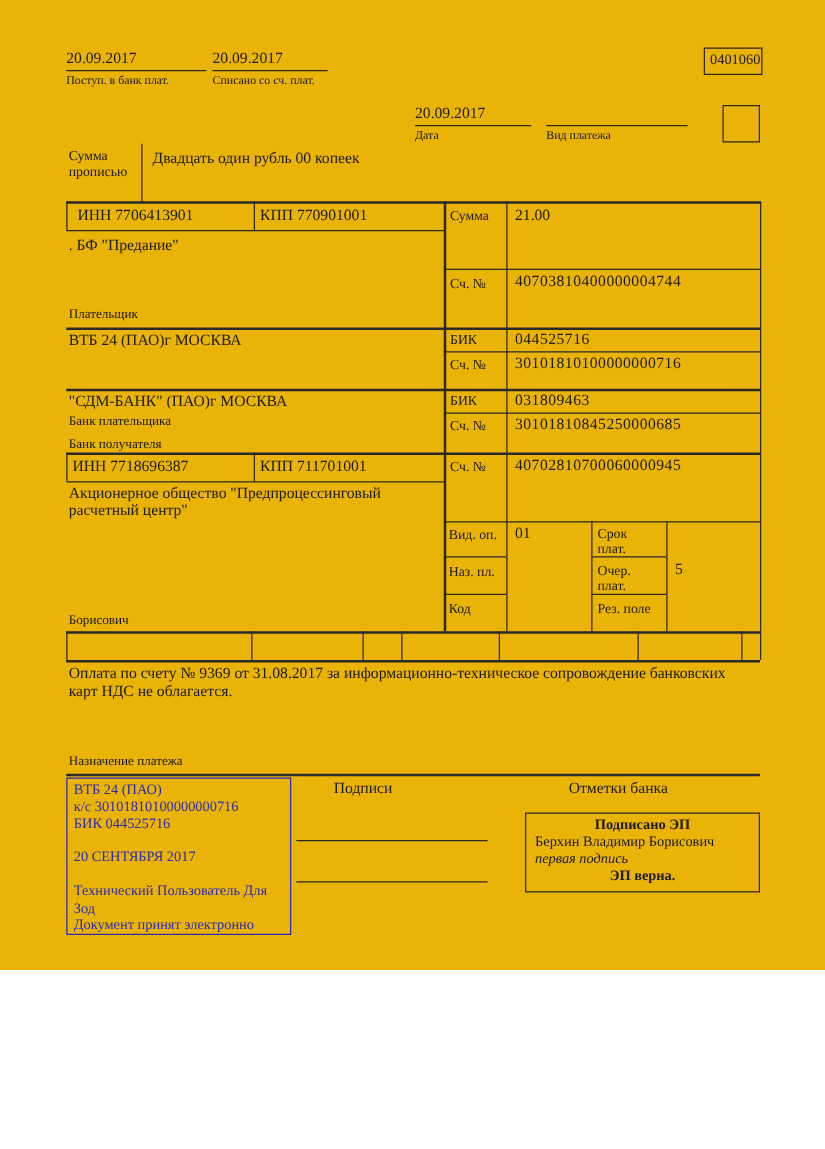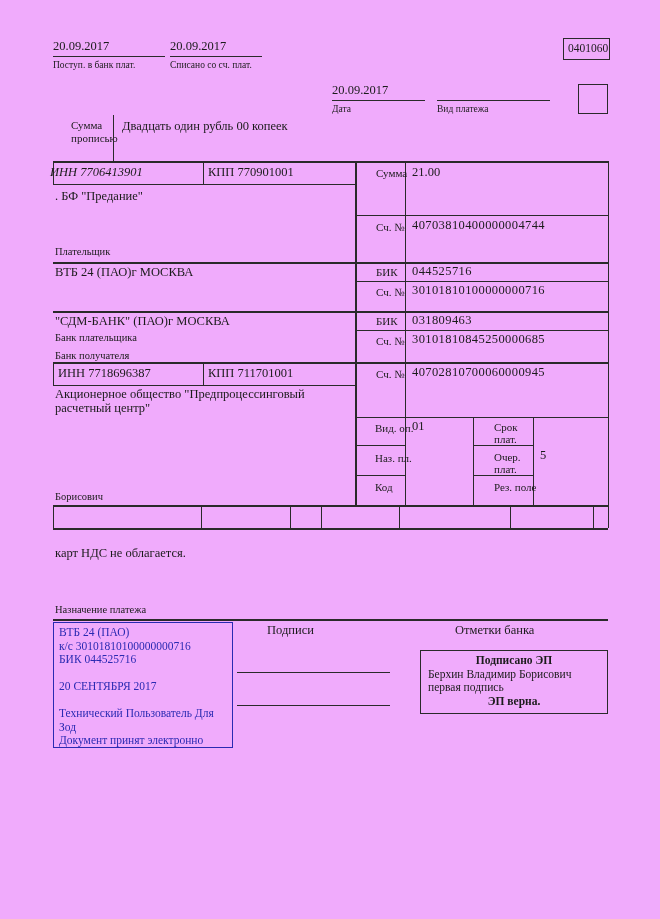--- a/index.html
+++ b/index.html
@@ -1,35 +1,35 @@
 <!DOCTYPE html>
 <html><head>
 <meta charset="utf-8">
 <style>
   html,body{margin:0;padding:0;background:#ffffff;}
-  .page{position:relative;width:660px;height:919px;background:#f0abfc;
+  .page{position:relative;width:660px;height:776px;background:#eab308;
         font-family:"Liberation Serif", serif;color:#1b1b1b;overflow:hidden;}
   .t{position:absolute;white-space:nowrap;font-size:12.5px;line-height:1.1;}
   .sm{font-size:9.5px;}
   .lbl{font-size:10.5px;}
-  .cell-lbl{font-size:11px;margin-left:16px;}
+  .cell-lbl{font-size:11px;}
   .num{letter-spacing:0.4px;}
   .hl{position:absolute;background:#2a2a2a;height:1px;}
   .hl2{position:absolute;background:#2a2a2a;height:2px;}
   .vl{position:absolute;background:#2a2a2a;width:1px;}
   .box{position:absolute;border:1.5px solid #2a2a2a;box-sizing:border-box;}
   .title{font-family:"Liberation Sans", sans-serif;font-weight:bold;font-size:12.5px;}
   .blue-box{position:absolute;left:53px;top:622px;width:180px;height:126px;
             border:1.5px solid #2a2ab2;box-sizing:border-box;padding:3px 5px;}
   .blue-line{color:#2a2ab2;font-size:11.5px;line-height:13.5px;min-height:13.5px;white-space:nowrap;}
   .stamp-box{position:absolute;left:420px;top:650px;width:188px;height:64px;
              border:1.5px solid #2a2a2a;box-sizing:border-box;padding:2px 7px;}
   .stamp-title{font-weight:bold;text-align:center;font-size:11.5px;line-height:14px;}
   .stamp-name{font-size:11.5px;line-height:14px;}
-  .stamp-sub{font-size:11.5px;line-height:13px;}
+  .stamp-sub{font-style:italic;font-size:11.5px;line-height:13px;}
   .stamp-ver{font-weight:bold;text-align:center;font-size:11.5px;line-height:14px;}
 </style>
 </head>
 <body>
 
 <div class="page">
 
   <div class="t" style="left:53px;top:40px;">20.09.2017</div>
   <div class="hl" style="left:53px;top:56px;width:112px;"></div>
   <div class="t sm" style="left:53px;top:60px;">Поступ. в банк плат.</div>
@@ -83,21 +83,21 @@
 
   <div class="vl" style="left:53px;top:505px;height:23px;"></div>
   <div class="vl" style="left:201px;top:505px;height:23px;"></div>
   <div class="vl" style="left:290px;top:505px;height:23px;"></div>
   <div class="vl" style="left:321px;top:505px;height:23px;"></div>
   <div class="vl" style="left:399px;top:505px;height:23px;"></div>
   <div class="vl" style="left:510px;top:505px;height:23px;"></div>
   <div class="vl" style="left:593px;top:505px;height:23px;"></div>
   <div class="vl" style="left:608px;top:505px;height:23px;"></div>
 
-  <div class="t" style="left:50px;top:166px;font-style:italic;">ИНН 7706413901</div>
+  <div class="t" style="left:62px;top:166px;">ИНН 7706413901</div>
   <div class="t" style="left:208px;top:166px;">КПП 770901001</div>
   <div class="t cell-lbl" style="left:360px;top:167px;">Сумма</div>
   <div class="t" style="left:412px;top:166px;">21.00</div>
   <div class="t" style="left:55px;top:190px;">. БФ "Предание"</div>
   <div class="t cell-lbl" style="left:360px;top:221px;">Сч. №</div>
   <div class="t num" style="left:412px;top:219px;">40703810400000004744</div>
   <div class="t lbl" style="left:55px;top:246px;">Плательщик</div>
 
   <div class="t" style="left:55px;top:266px;">ВТБ 24 (ПАО)г МОСКВА</div>
   <div class="t cell-lbl" style="left:360px;top:266px;">БИК</div>
@@ -125,20 +125,21 @@
   <div class="t cell-lbl" style="left:478px;top:421px;">Срок</div>
   <div class="t cell-lbl" style="left:478px;top:433px;">плат.</div>
   <div class="t cell-lbl" style="left:359px;top:452px;">Наз. пл.</div>
   <div class="t cell-lbl" style="left:478px;top:451px;">Очер.</div>
   <div class="t cell-lbl" style="left:478px;top:463px;">плат.</div>
   <div class="t" style="left:540px;top:449px;">5</div>
   <div class="t cell-lbl" style="left:359px;top:481px;">Код</div>
   <div class="t cell-lbl" style="left:478px;top:481px;">Рез. поле</div>
   <div class="t lbl" style="left:55px;top:491px;">Борисович</div>
 
+  <div class="t" style="left:55px;top:532px;">Оплата по счету № 9369 от 31.08.2017 за информационно-техническое сопровождение банковских</div>
   <div class="t" style="left:55px;top:547px;">карт НДС не облагается.</div>
   <div class="t lbl" style="left:55px;top:604px;">Назначение платежа</div>
   <div class="hl2" style="left:53px;top:619px;width:555px;"></div>
 
   <div class="blue-box">
     <div class="blue-line">ВТБ 24 (ПАО)</div>
     <div class="blue-line">к/с 30101810100000000716</div>
     <div class="blue-line">БИК 044525716</div>
     <div class="blue-line"></div>
     <div class="blue-line">20 СЕНТЯБРЯ 2017</div>

